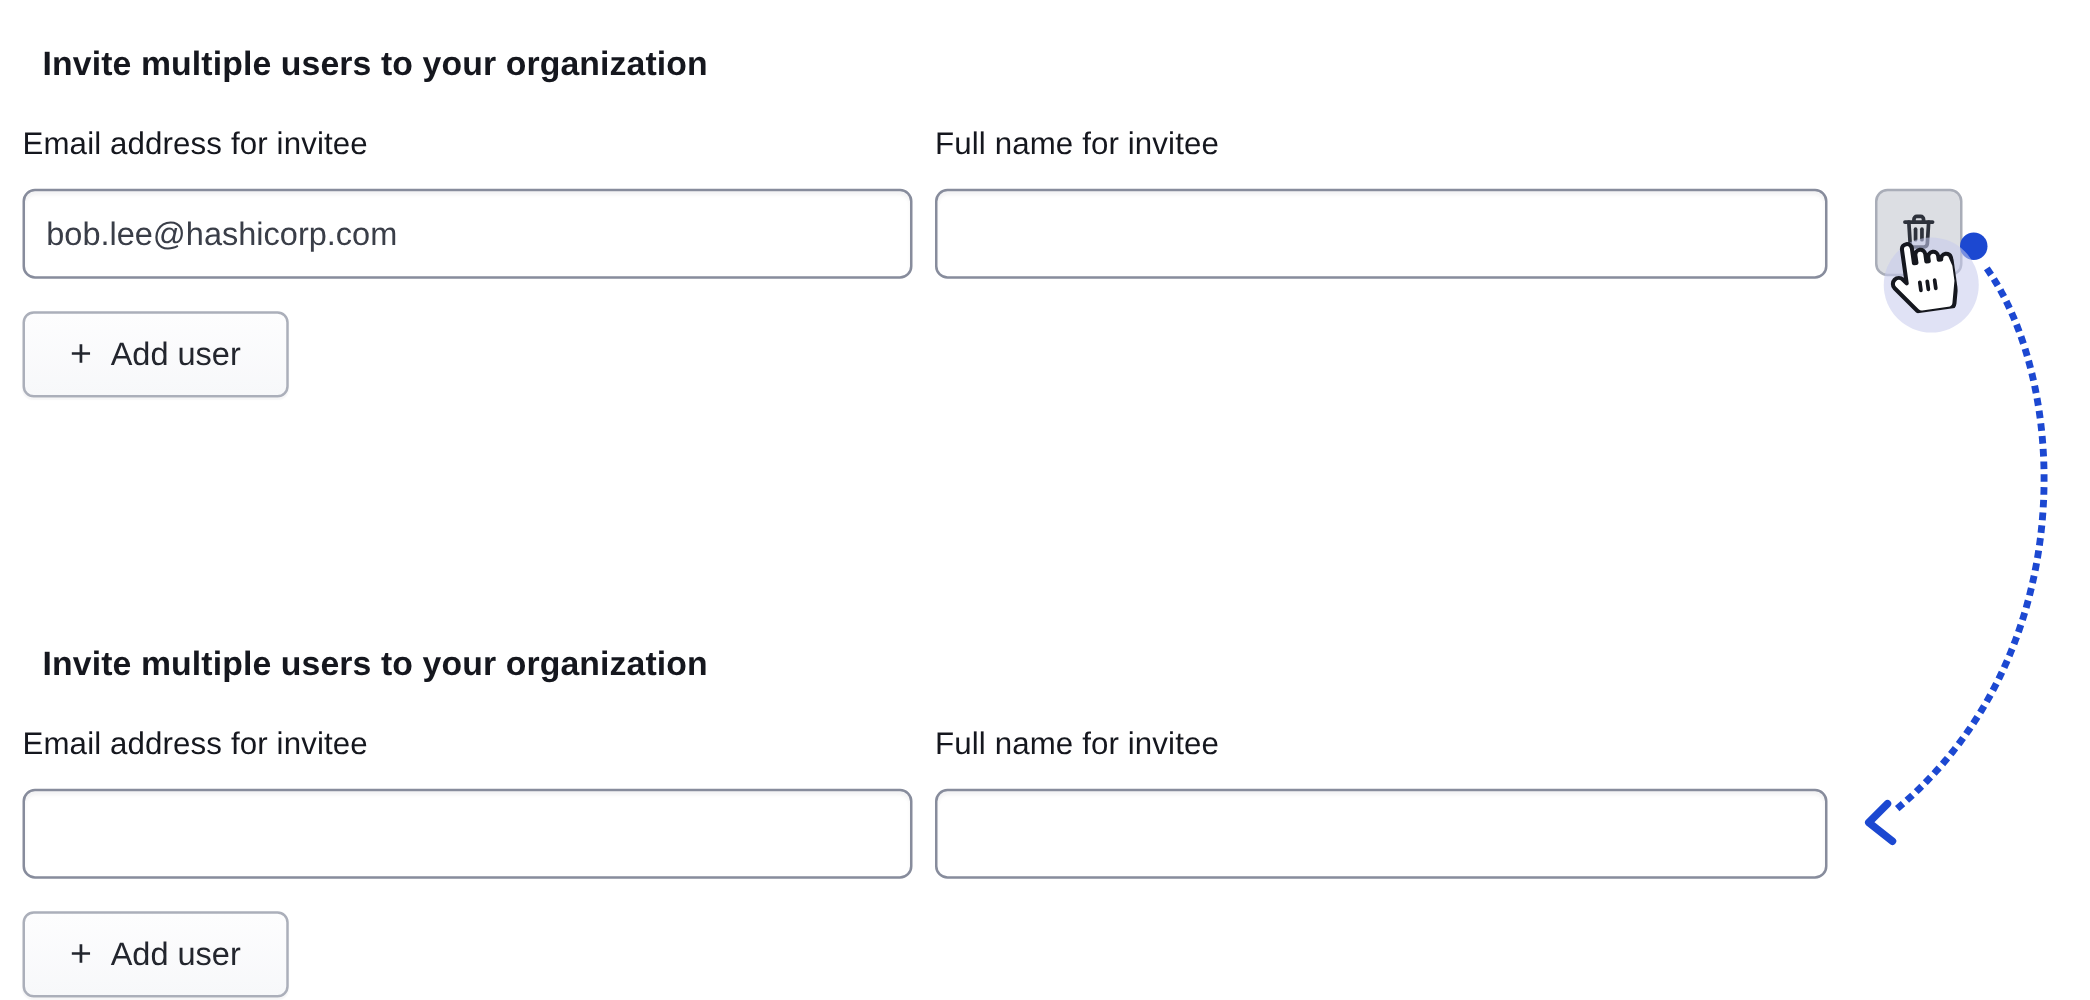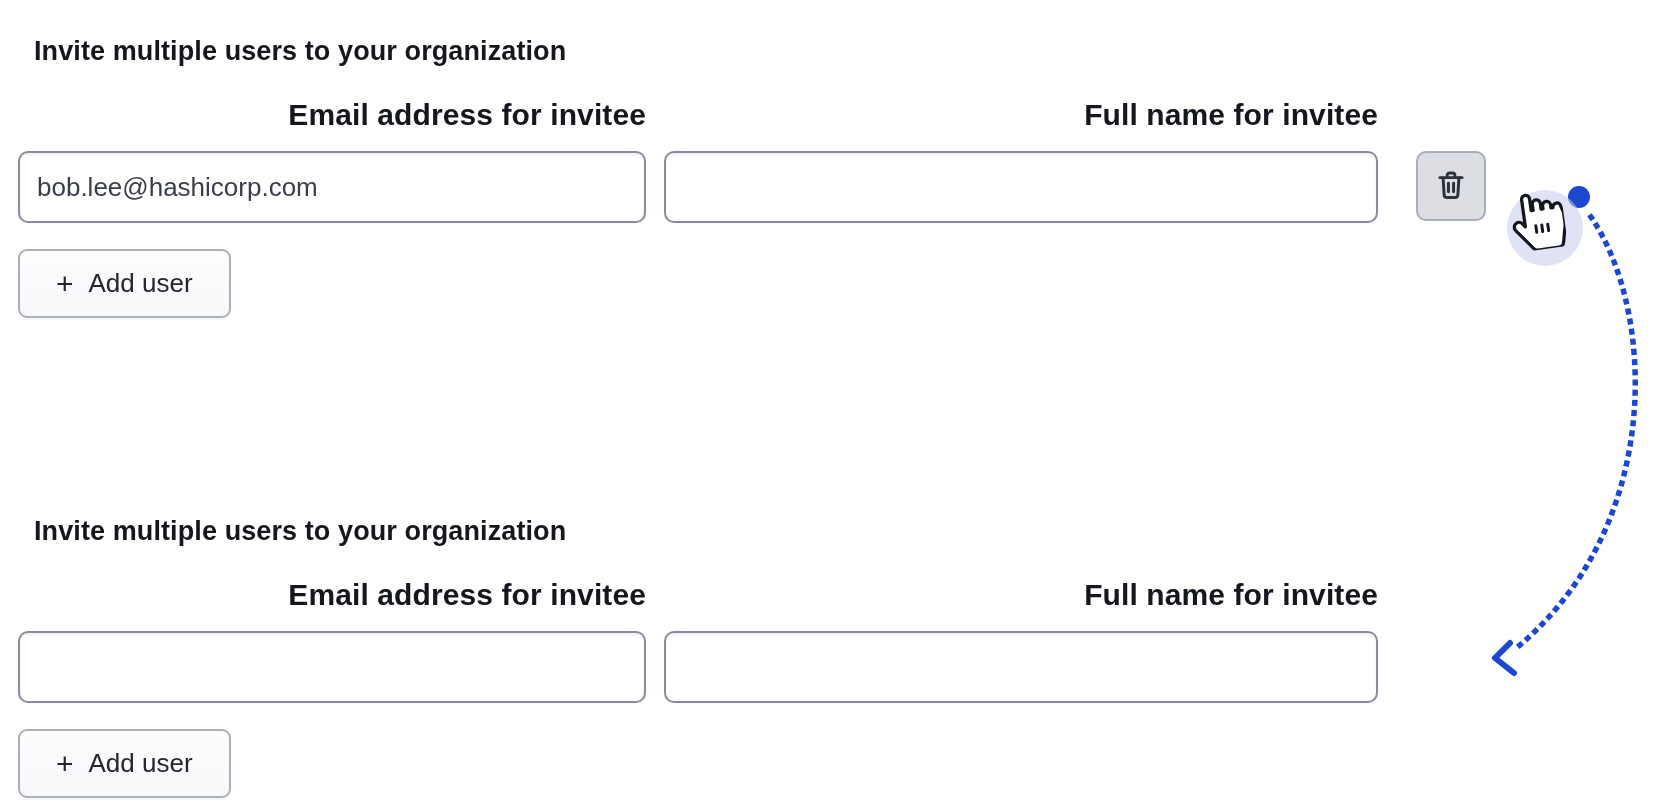--- a/index.html
+++ b/index.html
@@ -12,25 +12,25 @@
   .invite-section { position:absolute; left:18px; right:0; }
   .invite-section.first  { top:20px; }
   .invite-section.second { top:500px; }
 
   .section-heading {
     margin:16px; font-size:27px; line-height:30px; font-weight:700; color:#15171e;
     letter-spacing:.1px;
   }
   .fields-row { display:flex; align-items:flex-start; gap:18px; margin-top:34px; }
   .field-group { display:flex; flex-direction:column; }
-  .field-group.email-col .text-input { width:628px; }
+  .field-group.email-col .text-input { width:712px; }
   .field-group.name-col  .text-input { width:714px; }
   .field-label {
-    font-size:30px; line-height:30px; font-weight:700; color:#15171e;
-    margin:0 0 21px 0; letter-spacing:.1px;text-align:right;
+    font-size:25px; line-height:30px; font-weight:400; color:#15171e;
+    margin:0 0 21px 0; letter-spacing:.1px;
   }
   .text-input {
     box-sizing:border-box; height:72px;
     border:2px solid #878c9c; border-radius:10px; background:#ffffff;
     font-family:inherit; font-size:26px; color:#3a3e48; padding:0 17px;
     box-shadow:inset 0 3px 3px rgba(20,24,40,.05);
     outline:none;
   }
   .delete-row-button {
     box-sizing:border-box; width:70px; height:70px; margin-left:20px; margin-top:51px;

